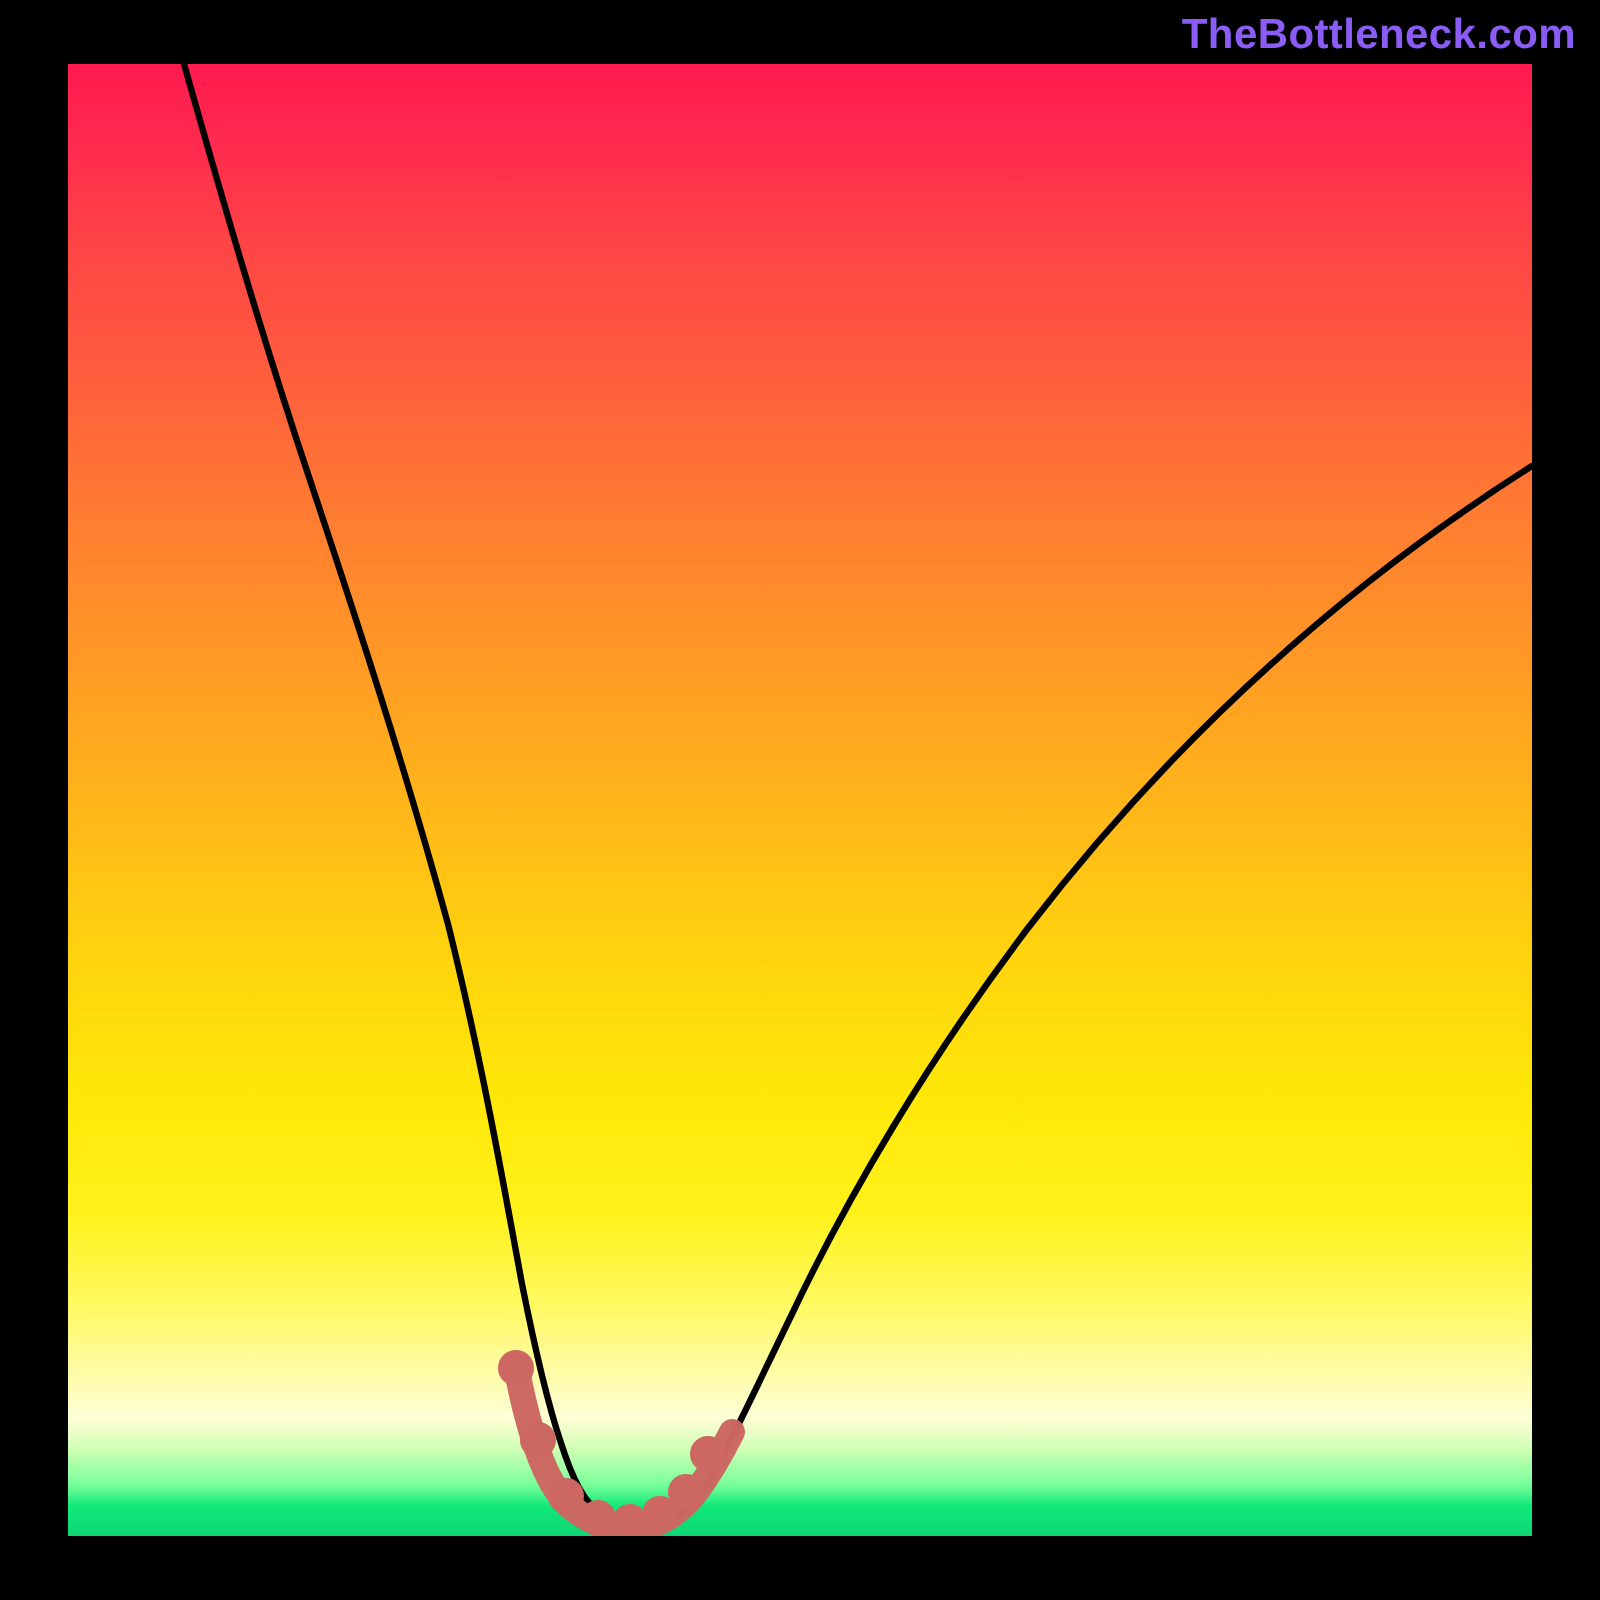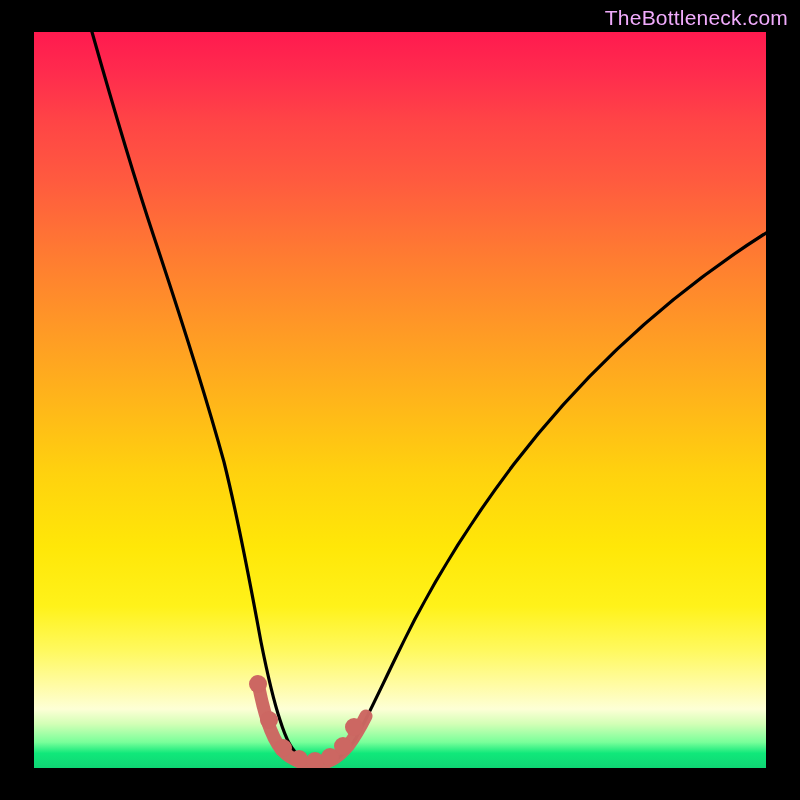--- a/index.html
+++ b/index.html
@@ -41,24 +41,24 @@
       #fdffd6 92%,
       #d3ffb6 94%,
       #79ff9a 96.5%,
       #10e87a 98%,
       #0fd574 100%);
   }
   .watermark {
     position: absolute;
     top: 6px;
     right: 12px;
-    color: #f0abfc;
+    color: #8b5cf6;
     font-size: 21px;
     letter-spacing: 0.2px;
-    font-weight: 400;
+    font-weight: 700;
   }
   svg.curve {
     position: absolute;
     left: 0;
     top: 0;
     width: 732px;
     height: 736px;
     pointer-events: none;
   }
 </style>

